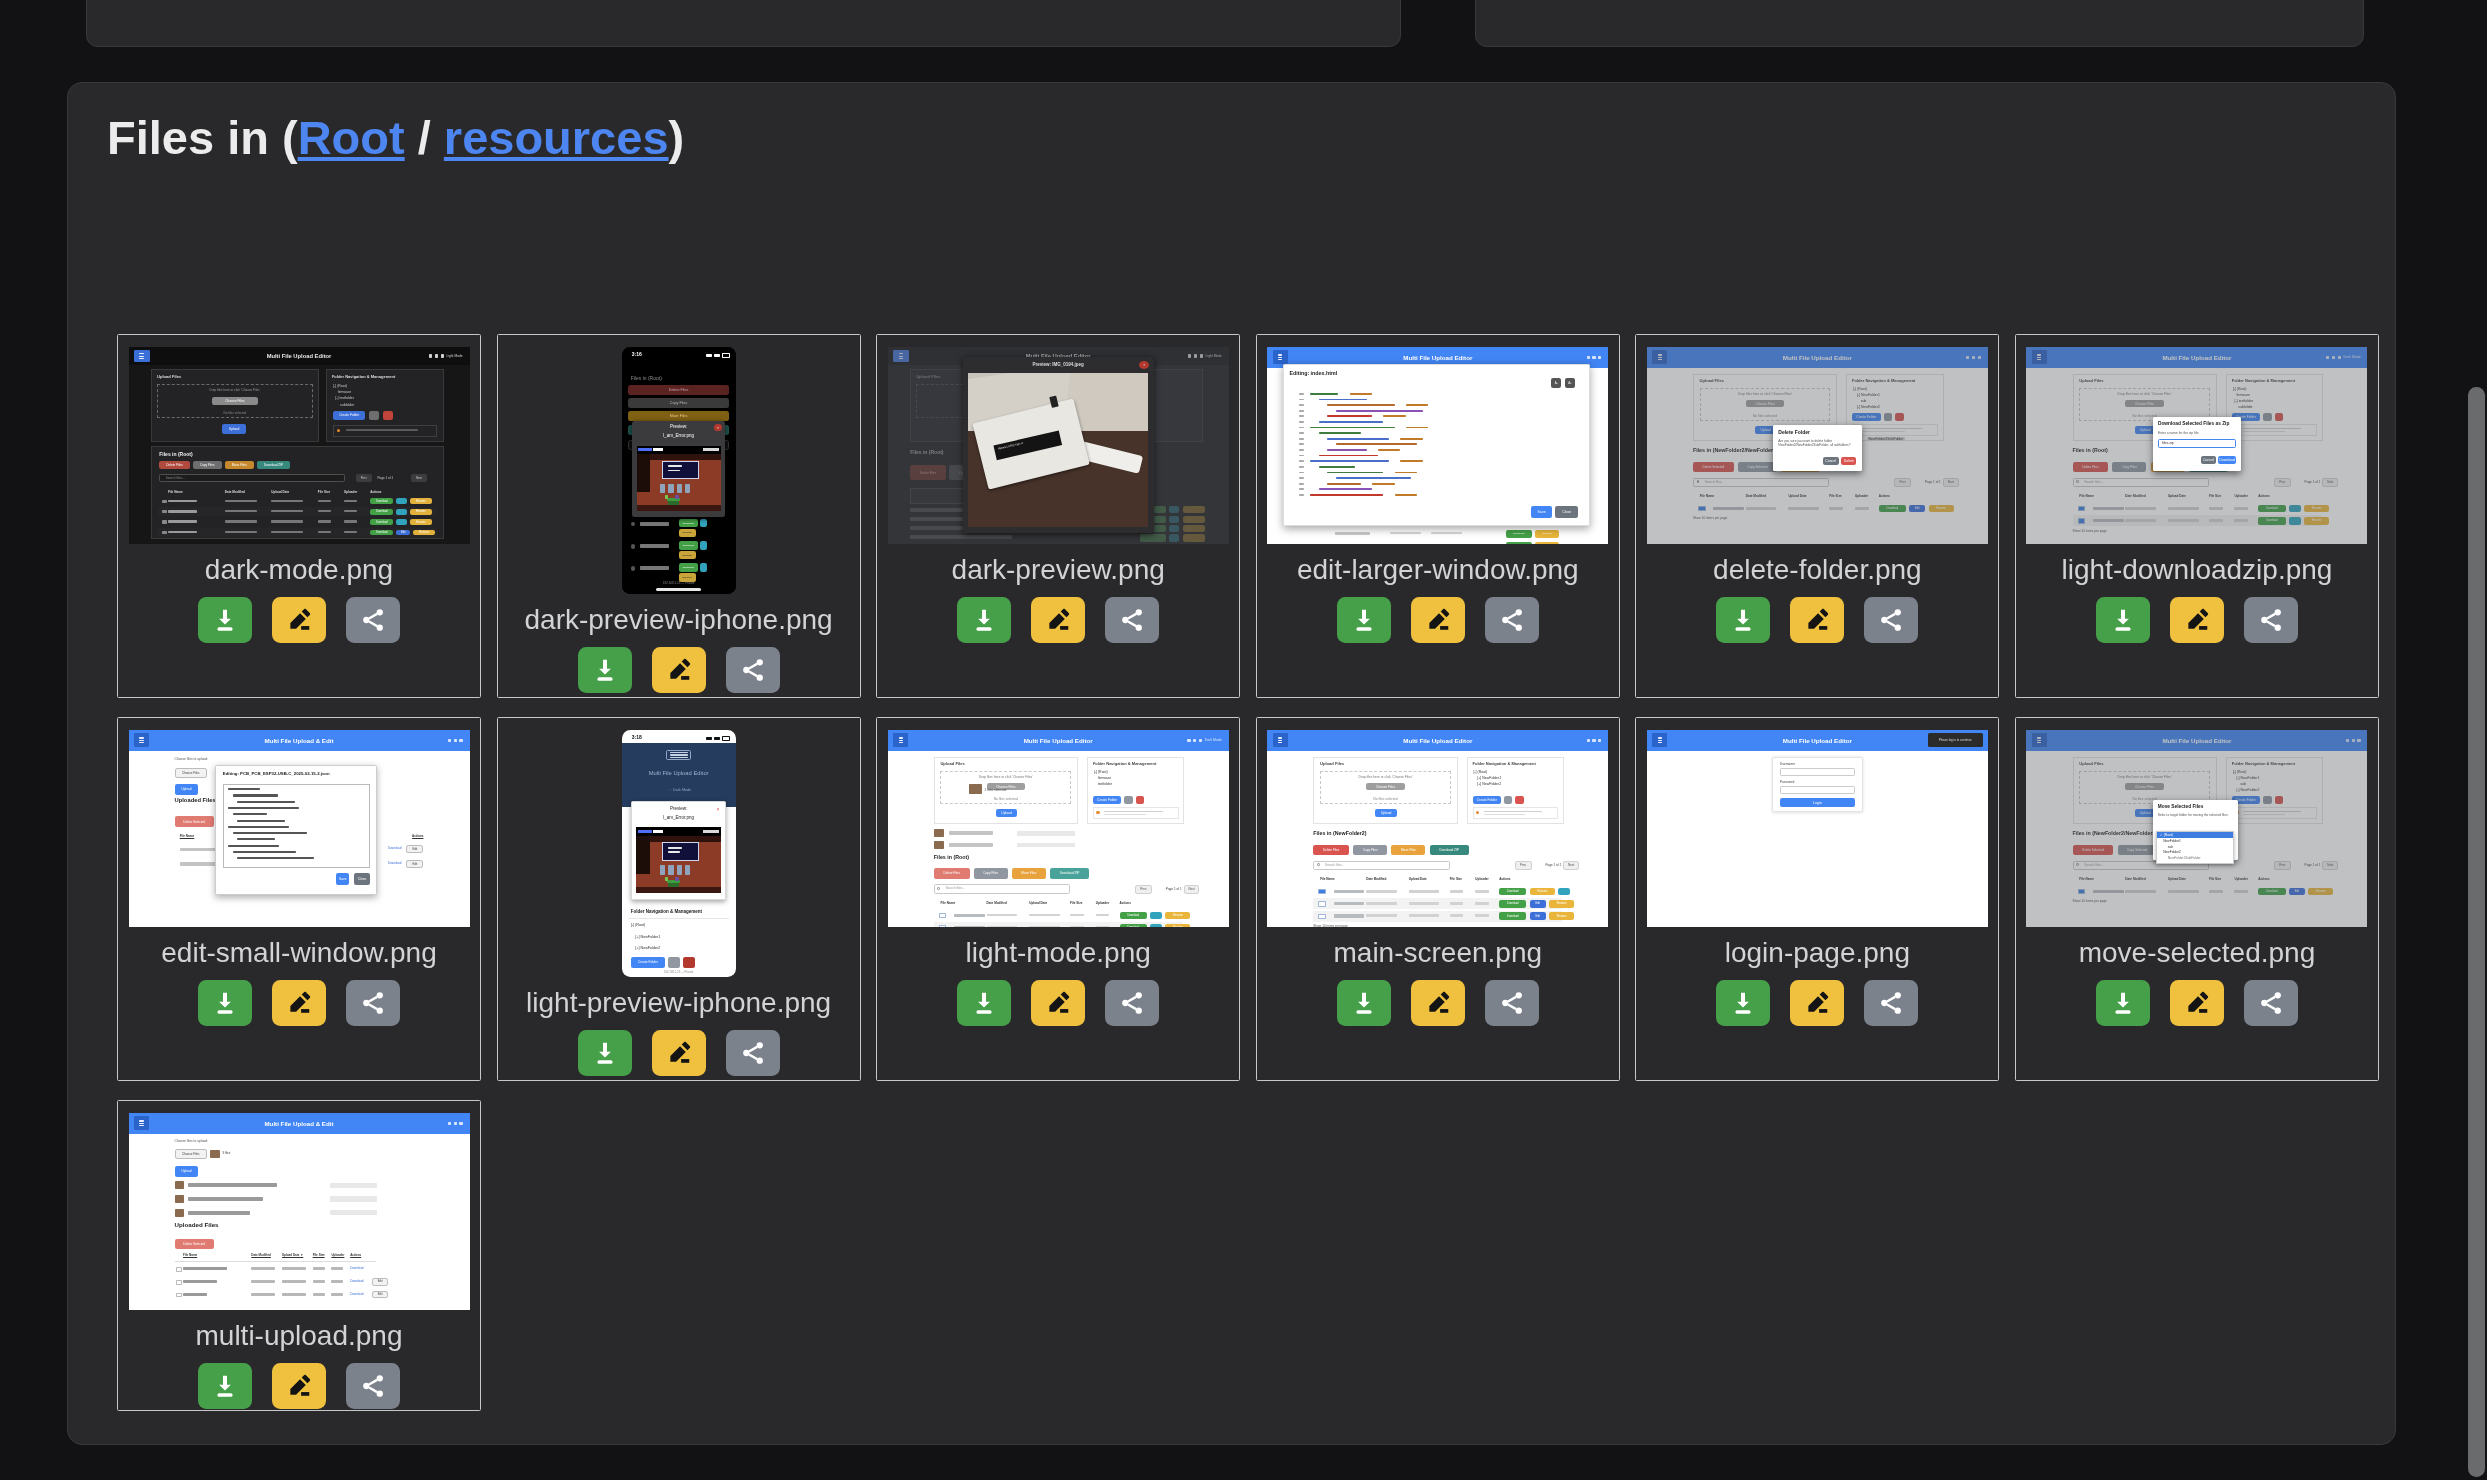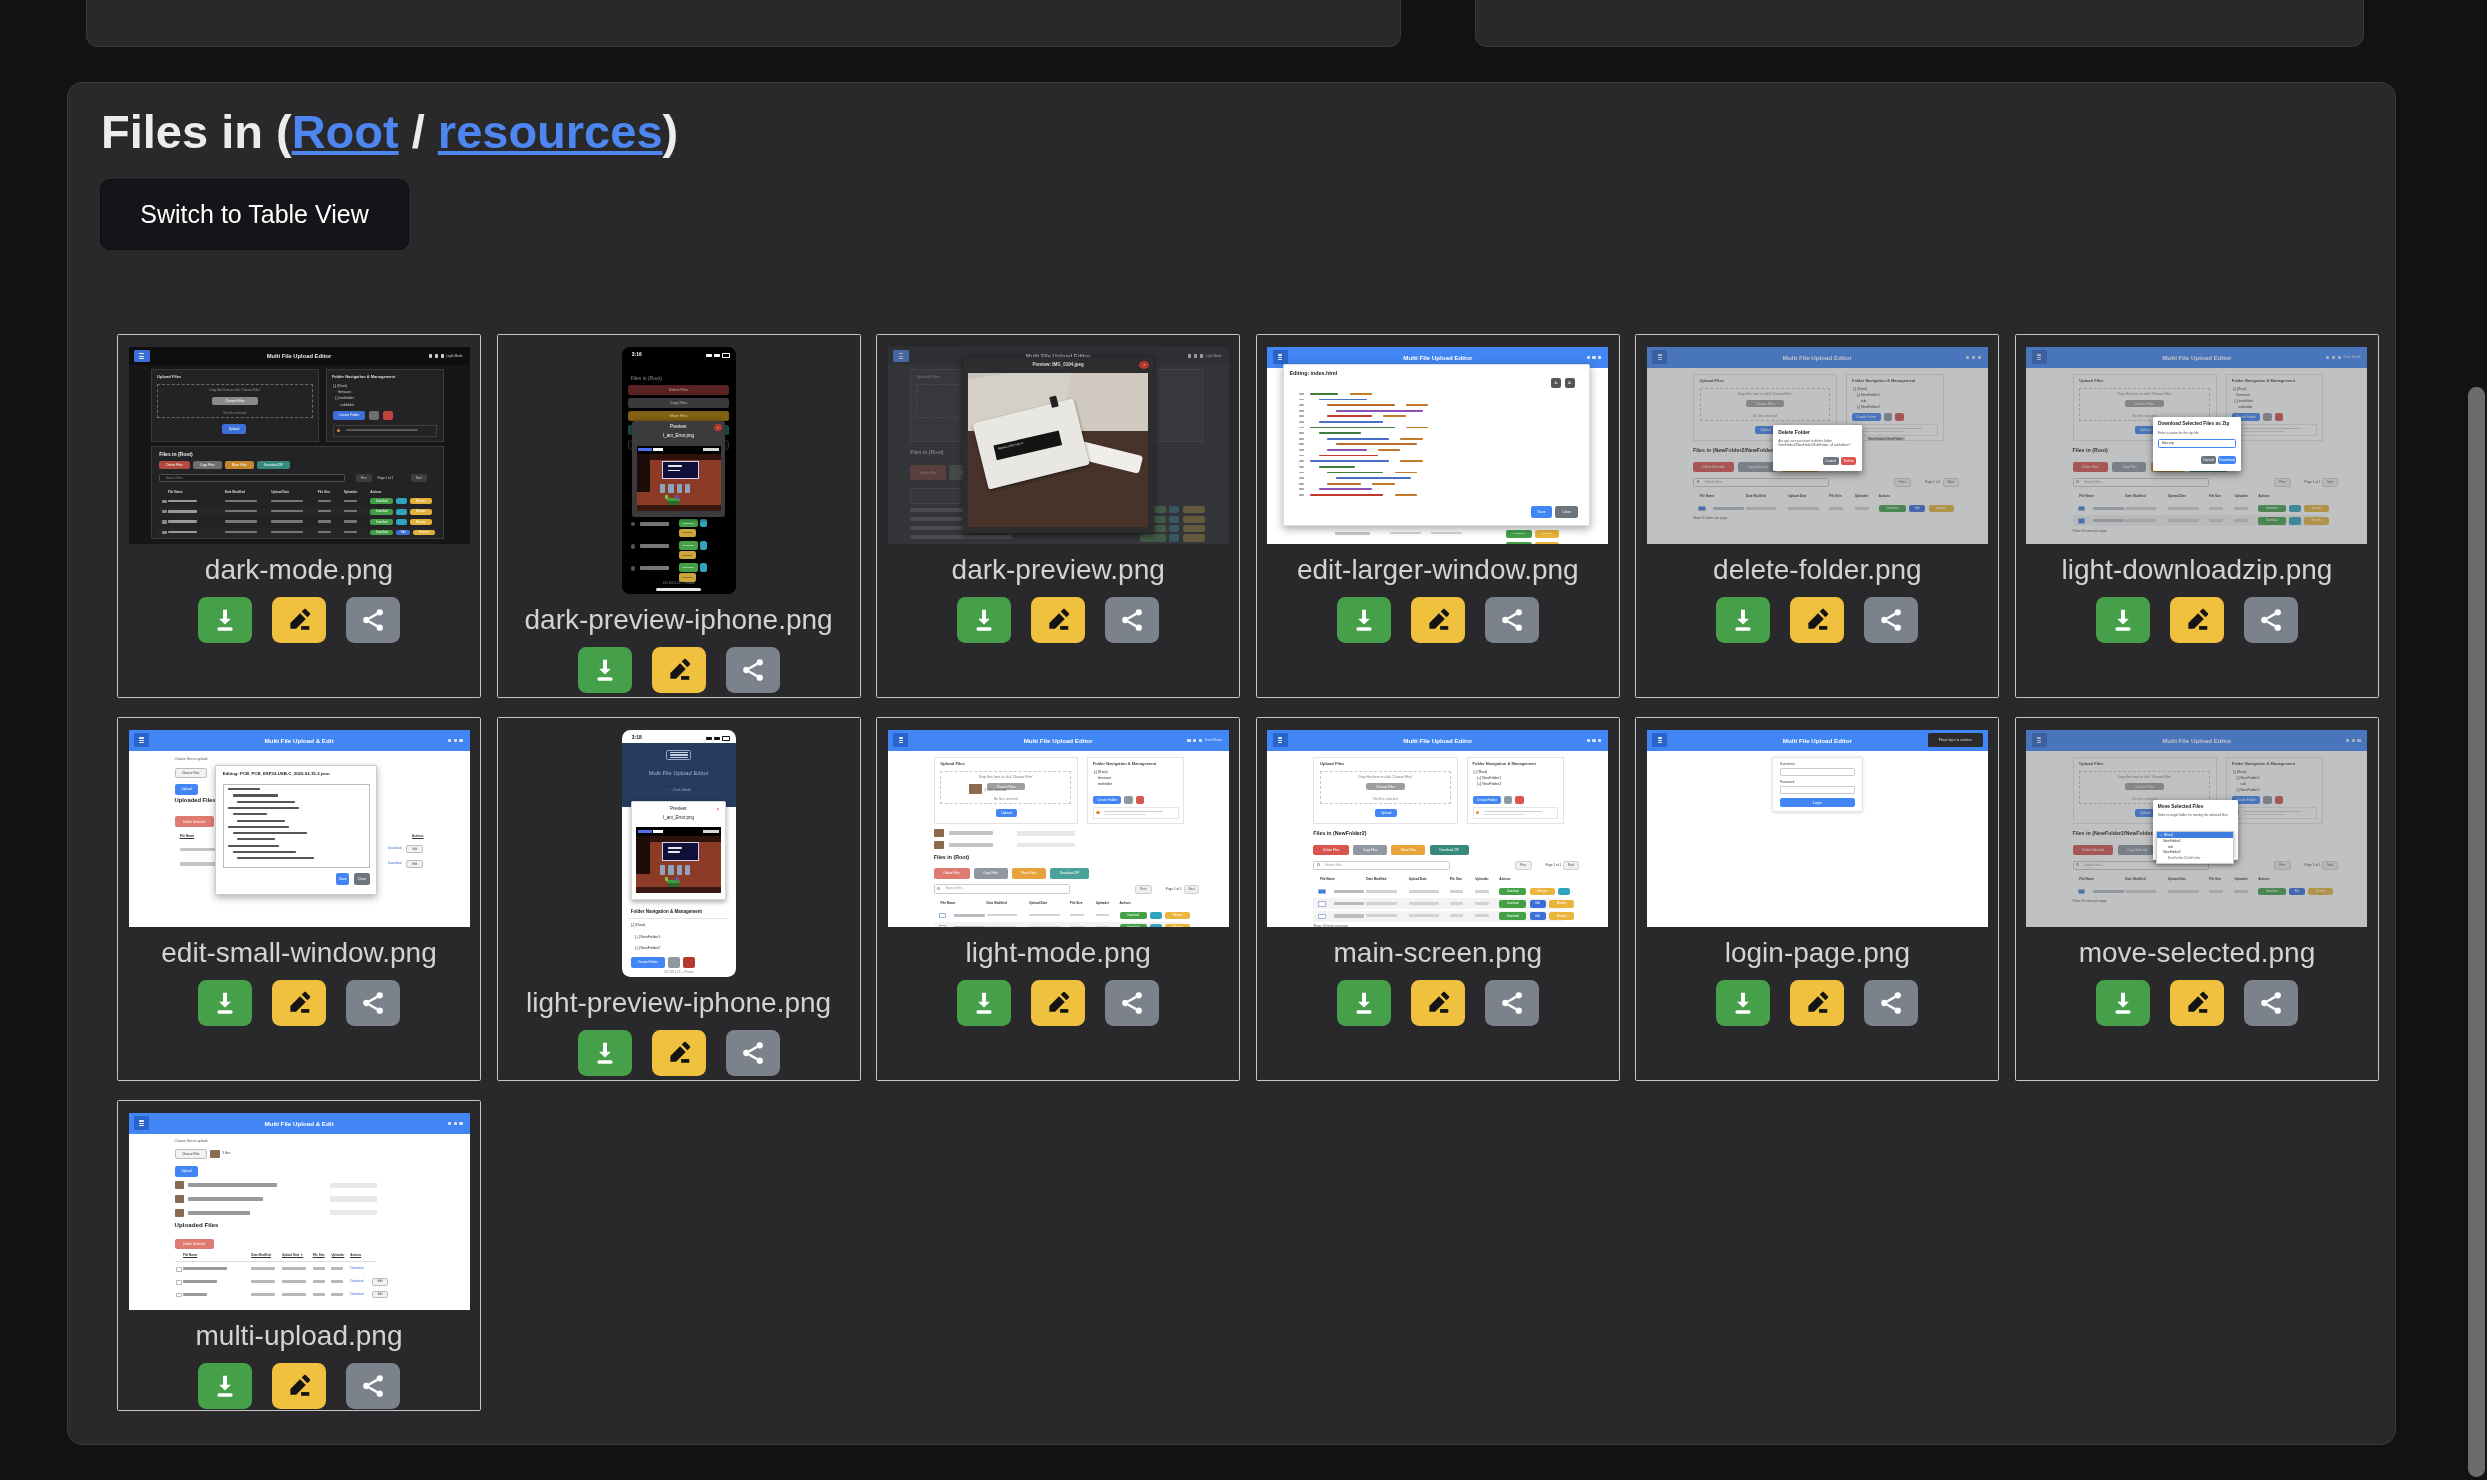--- a/index.html
+++ b/index.html
@@ -43,22 +43,21 @@
   .thumb b.ic{width:3.3px;height:3.3px;border-radius:0.8px;display:inline-block;}
 </style>
 </head>
 <body>
 
 <div class="page">
   <div class="top-box left"></div>
   <div class="top-box right"></div>
 
   <section class="panel">
-    <h1 class="page-title" style="margin:0"><span>Files in (</span><a class="lnk">Root</a><span> / </span><a class="lnk">resources</a><span>)</span></h1>
-    <button class="switch-btn">Switch to Table View</button>
+    <h1 class="page-title" style="margin:6px"><span>Files in (</span><a class="lnk">Root</a><span> / </span><a class="lnk">resources</a><span>)</span></h1>
     <div class="grid" id="grid">
         <div class="card">
     <div class="thumb landscape">
             <div class="abs" style="inset: 0px;">
               <div class="abs" style="left:0;top:0;right:0;bottom:0;background:#161616"></div>
               <div class="abs" style="left:0;top:0;right:0;height:9.5%;background:#0e0e0f"></div>
               <div class="abs" style="left:1.6%;top:1.8%;width:4.6%;height:6.2%;background:#3a6fd8;border-radius:1.2px;display:flex;flex-direction:column;justify-content:center;gap:1.2px;padding:0 1.6%">
                 <i></i>
                 <i></i>
                 <i></i>

